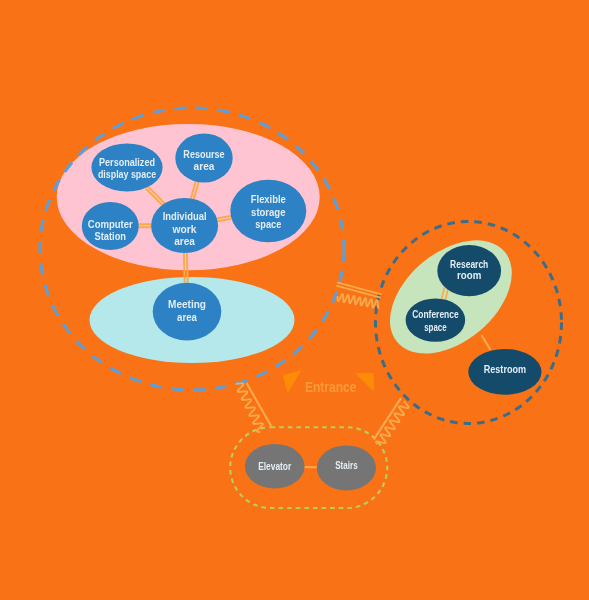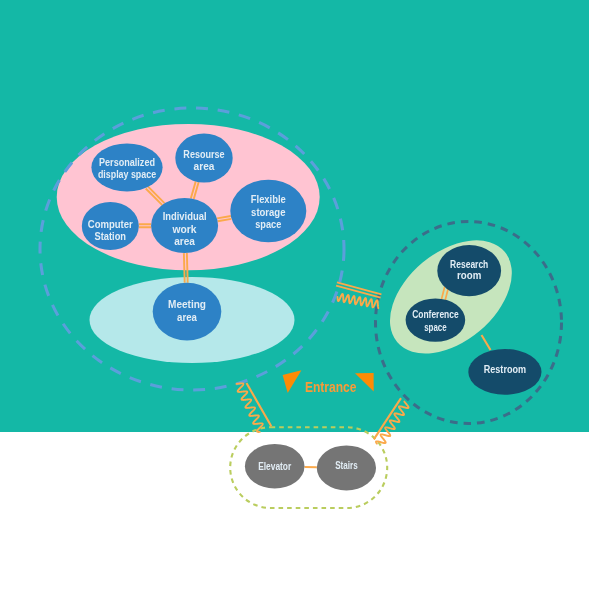--- a/index.html
+++ b/index.html
@@ -1,17 +1,17 @@
 <!DOCTYPE html>
 <html><head>
 <meta charset="utf-8">
 <style>
   html,body{margin:0;padding:0;background:#ffffff;}
   body{width:589px;height:600px;overflow:hidden;font-family:"Liberation Sans",sans-serif;}
-  #stage{position:relative;width:589px;height:432px;background:#14b8a6;}
+  #stage{position:relative;width:589px;height:600px;background:#f97316;}
   svg{display:block;}
   text{font-family:"Liberation Sans",sans-serif;}
 </style>
 </head>
 <body>
 
 <div id="stage">
   <svg id="diagram" width="589" height="600" viewBox="0 0 589 600">
     <g id="layer-underlinks">
         <line x1="481.5" y1="335" x2="490.5" y2="350" stroke="#fba94a" stroke-width="2.1"></line>

